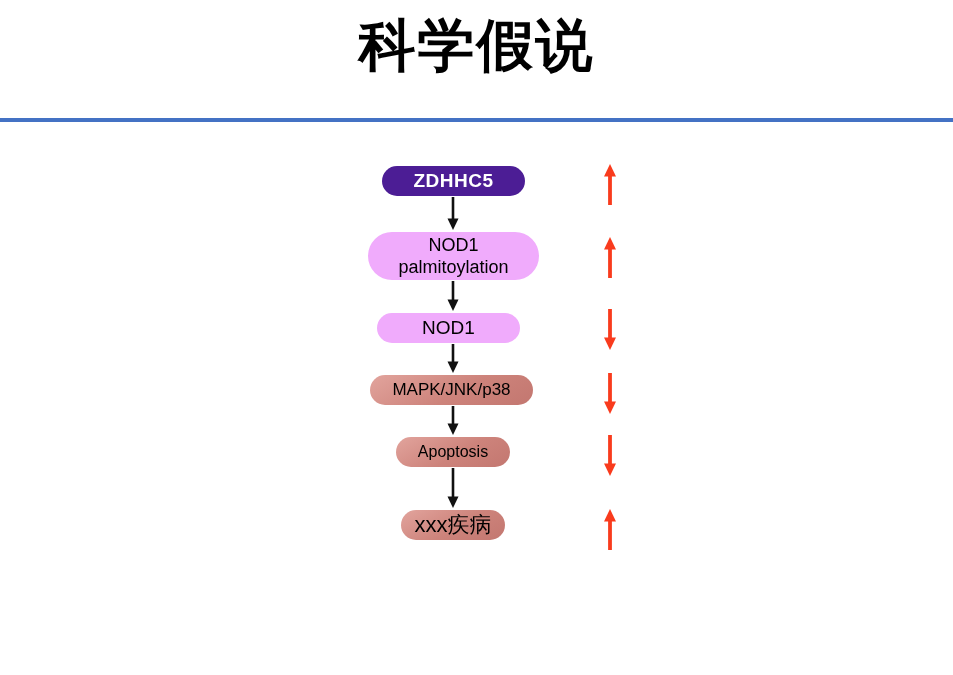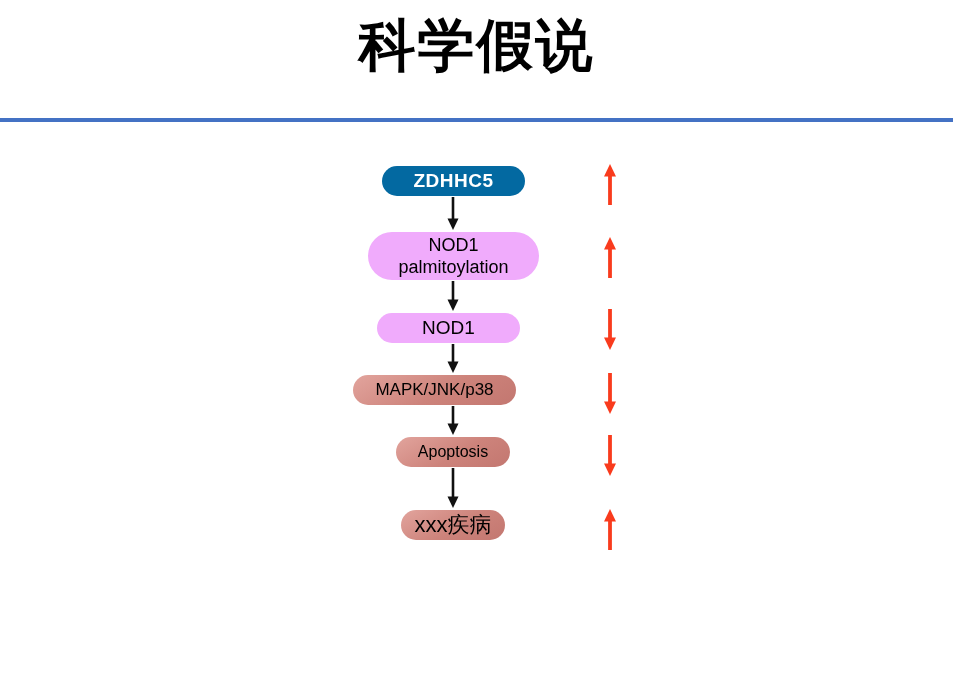--- a/index.html
+++ b/index.html
@@ -19,27 +19,27 @@
   .divider{
     position:absolute;top:118px;left:0;
     width:953px;height:4px;background:#4472C4;
   }
   .pill{
     position:absolute;
     display:flex;align-items:center;justify-content:center;
     text-align:center;color:#000;
     white-space:pre-line;
   }
-  .pill-green{background:#0369a1;color:#fff;font-weight:700;letter-spacing:0.5px;}
+  .pill-green{background:#4c1d95;color:#fff;font-weight:700;letter-spacing:0.5px;}
   .pill-blue{background:#f0abfc;}
   .pill-salmon{background:linear-gradient(150deg,#E2A49D 0%,#CD837B 55%,#C37770 100%);}
   .p1{left:382px;top:166px;width:143px;height:30px;border-radius:15px;font-size:19px;}
   .p2{left:368px;top:232px;width:171px;height:48px;border-radius:24px;font-size:18px;line-height:22px;}
   .p3{left:377px;top:313px;width:143px;height:30px;border-radius:15px;font-size:19px;}
-  .p4{left:353px;top:375px;width:163px;height:30px;border-radius:15px;font-size:17px;}
+  .p4{left:370px;top:375px;width:163px;height:30px;border-radius:15px;font-size:17px;}
   .p5{left:396px;top:437px;width:114px;height:30px;border-radius:15px;font-size:16px;justify-content:center;}
   .p6{left:401px;top:510px;width:104px;height:30px;border-radius:15px;font-size:22px;}
   .conn{position:absolute;left:446px;}
   .c1{top:197px}.c2{top:281px}.c3{top:344px}.c4{top:406px}.c5{top:468px}
   .trend{position:absolute;left:601px;}
   .t1{top:164px}.t2{top:237px}.t3{top:309px}.t4{top:373px}.t5{top:435px}.t6{top:509px}
 </style>
 </head>
 <body>
 

